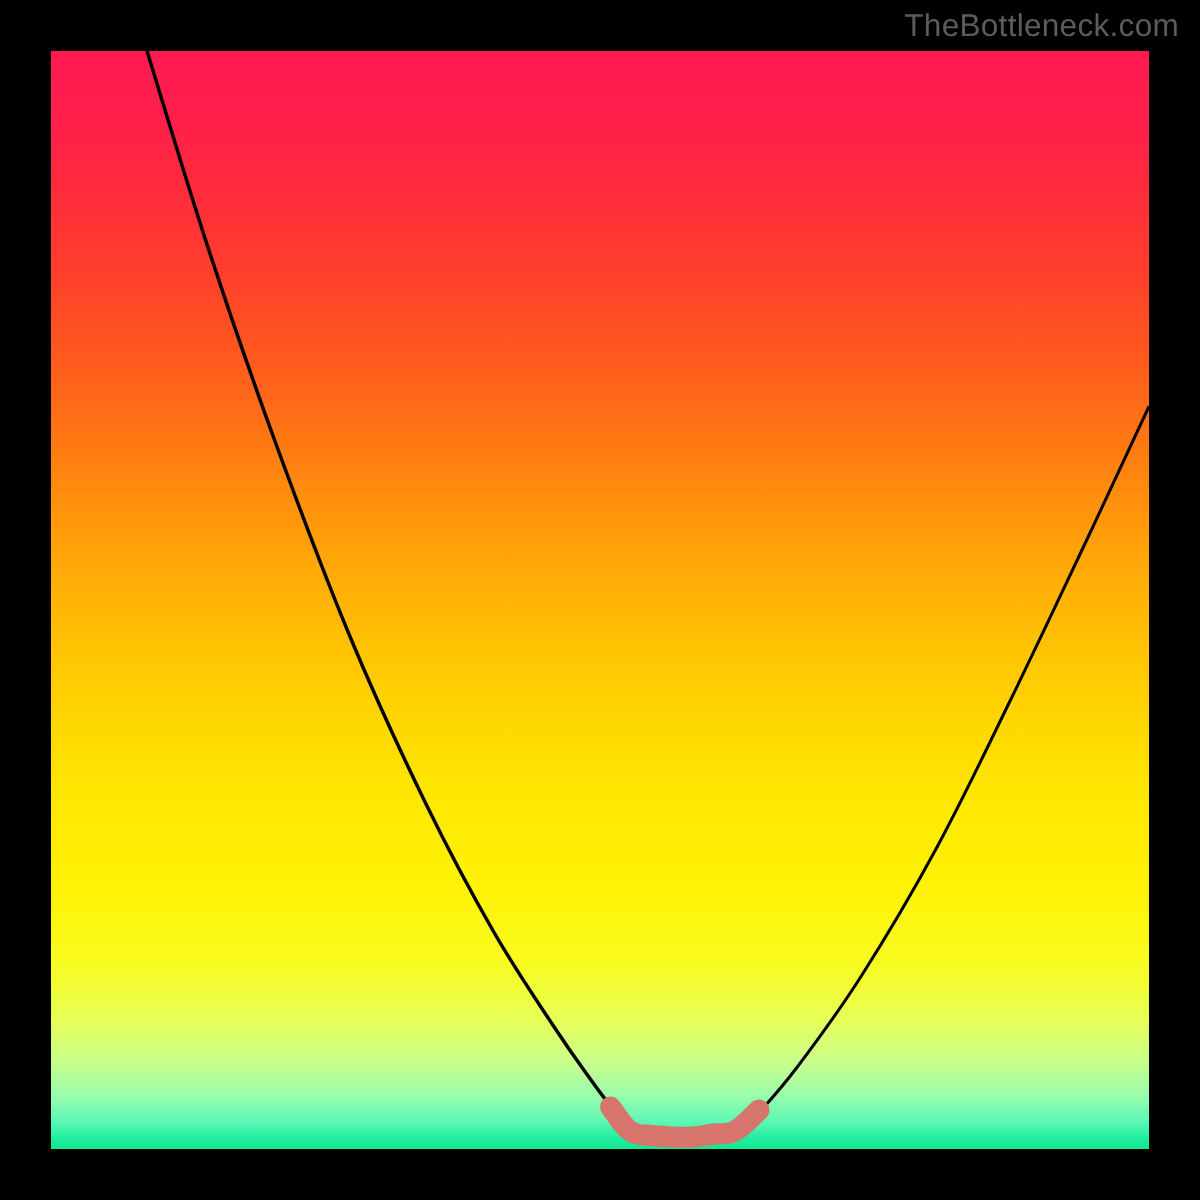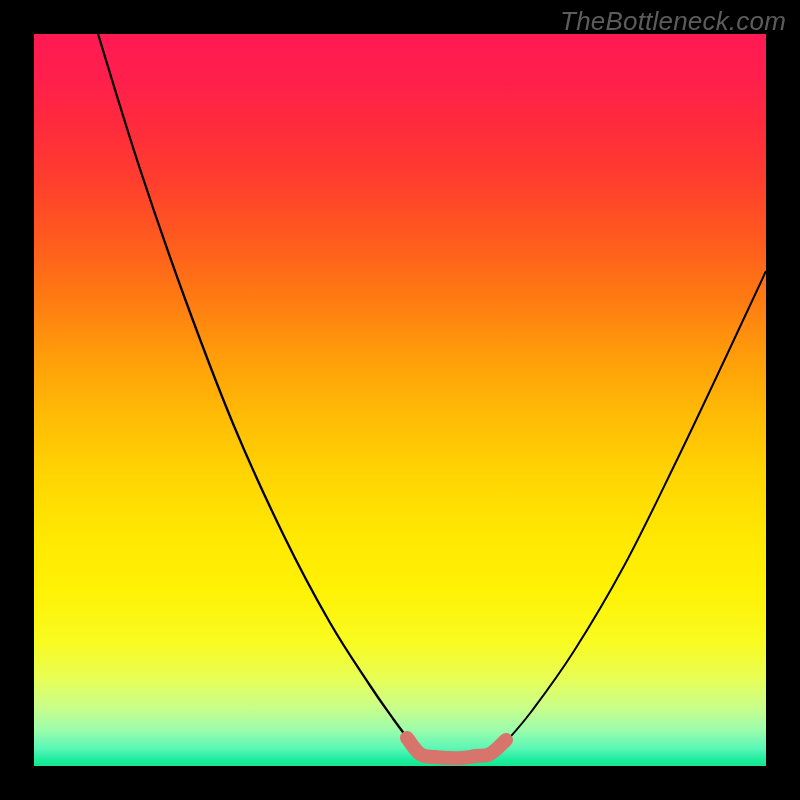--- a/index.html
+++ b/index.html
@@ -14,25 +14,24 @@
   .canvas {
     position: relative;
     width: 800px;
     height: 800px;
   }
   .watermark {
     position: absolute;
     top: 6px;
     right: 14px;
     color: #5c5c5c;
-    font-size: 26px;
+    font-size: 21px;
     font-weight: 400;
     letter-spacing: 0.2px;
     z-index: 10;
-    font-style: italic;
   }
   .plot-area {
     position: absolute;
     left: 34px;
     top: 34px;
     width: 732px;
     height: 732px;
     overflow: hidden;
   }
   .gradient {

